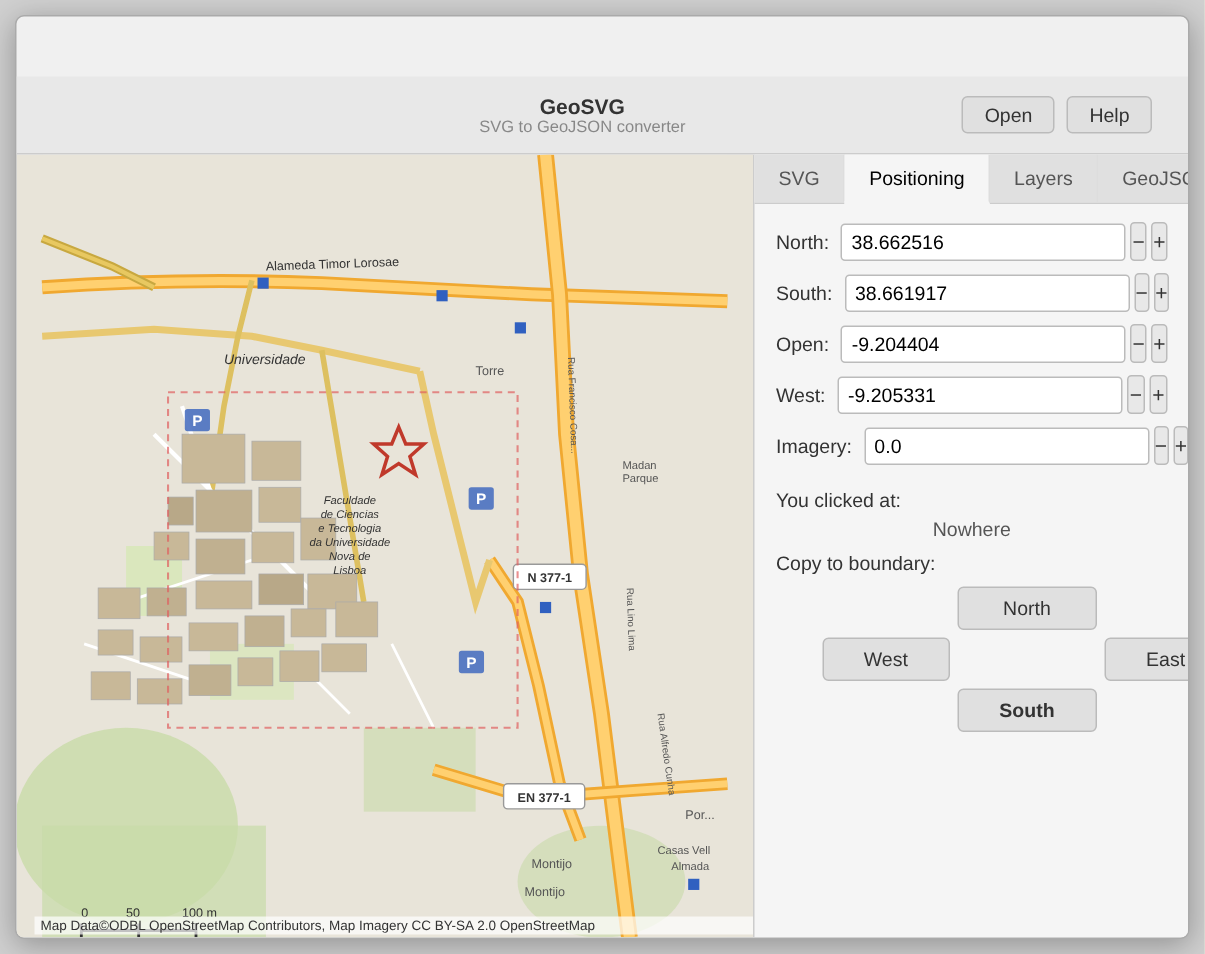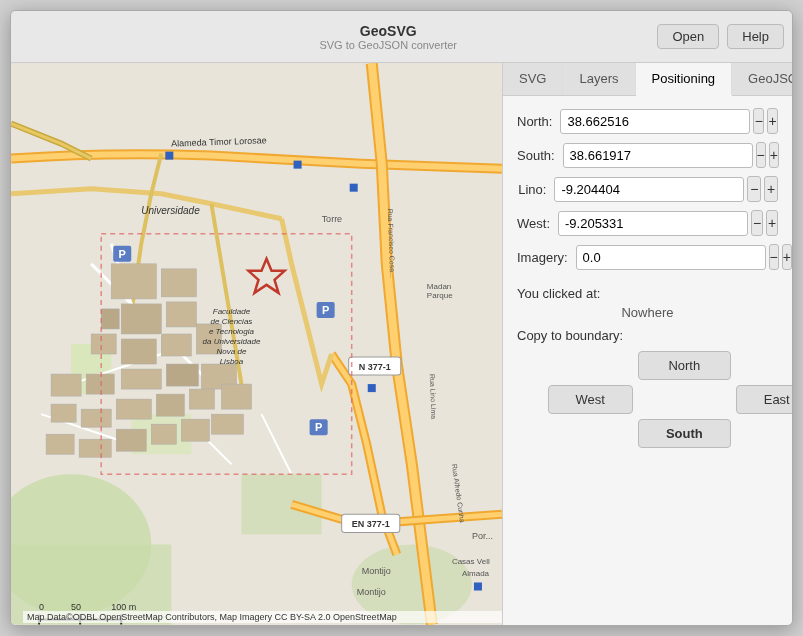--- a/index.html
+++ b/index.html
@@ -21,25 +21,26 @@
       border: 1px solid #aaa;
       border-radius: 6px;
       display: flex;
       flex-direction: column;
       box-shadow: 0 4px 20px rgba(0,0,0,0.3);
       overflow: hidden;
     }
     .title-bar {
       background: #e8e8e8;
       border-bottom: 1px solid #ccc;
-      padding: 6px 8px;
+      padding: 6px 24px;
       display: flex;
       align-items: center;
       justify-content: space-between;
       min-height: 52px;
+      margin-top: 40px;
     }
     .title-center {
       text-align: center;
       flex: 1;
     }
     .app-title {
       font-size: 14px;
       font-weight: 600;
       color: #333;
     }
@@ -349,43 +350,43 @@
         <text x="100" y="545" font-size="9" fill="#333">100 m</text>
       </svg>
       
       <div class="map-attribution">Map Data©ODBL OpenStreetMap Contributors, Map Imagery CC BY-SA 2.0 OpenStreetMap</div>
     </div>
 
     <div class="side-panel">
 
       <div class="tabs-bar">
         <div class="tab">SVG</div>
+        <div class="tab active">Positioning</div>
         <div class="tab">Layers</div>
-        <div class="tab active">Positioning</div>
         <div class="tab">GeoJSON</div>
       </div>
 
       <div class="panel-content">
 
         <div class="field-row">
           <span class="field-label">North:</span>
           <input class="field-input" type="text" value="38.662516" style="">
           <button class="step-btn">−</button>
           <button class="step-btn">+</button>
         </div>
 
         <div class="field-row">
           <span class="field-label">South:</span>
           <input class="field-input" type="text" value="38.661917" style="">
           <button class="step-btn">−</button>
           <button class="step-btn">+</button>
         </div>
 
         <div class="field-row">
-          <span class="field-label">Lino:</span>
+          <span class="field-label">Open:</span>
           <input class="field-input" type="text" value="-9.204404" style="">
           <button class="step-btn">−</button>
           <button class="step-btn">+</button>
         </div>
 
         <div class="field-row">
           <span class="field-label">West:</span>
           <input class="field-input" type="text" value="-9.205331" style="">
           <button class="step-btn">−</button>
           <button class="step-btn">+</button>

